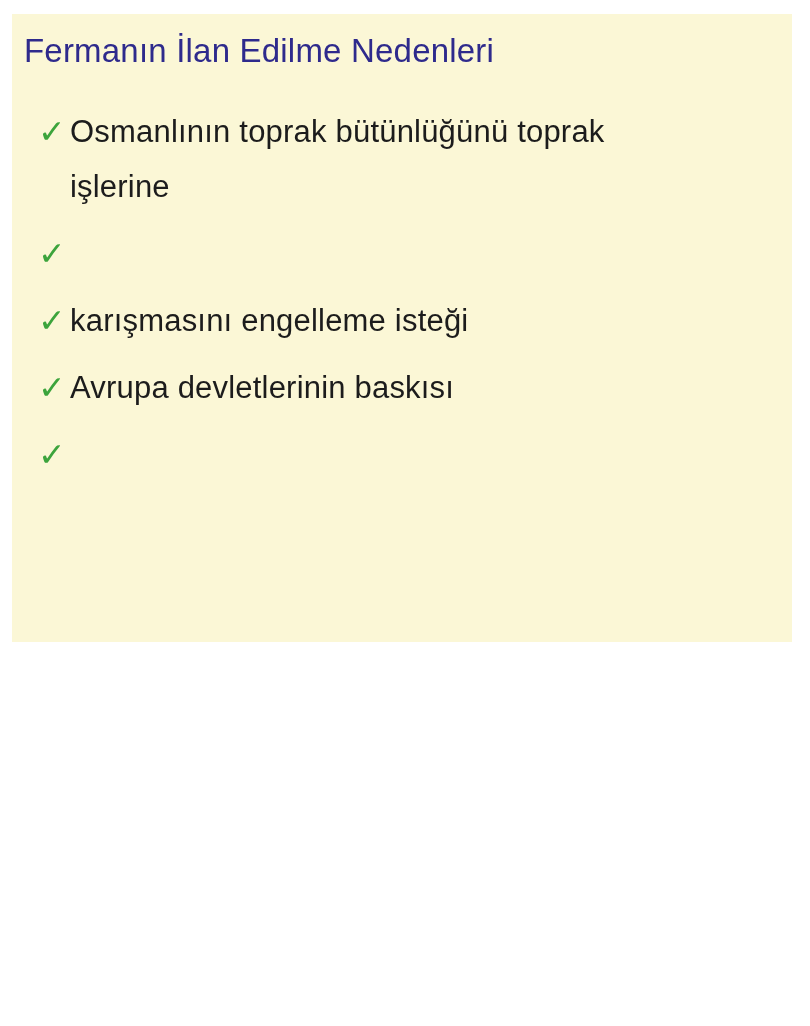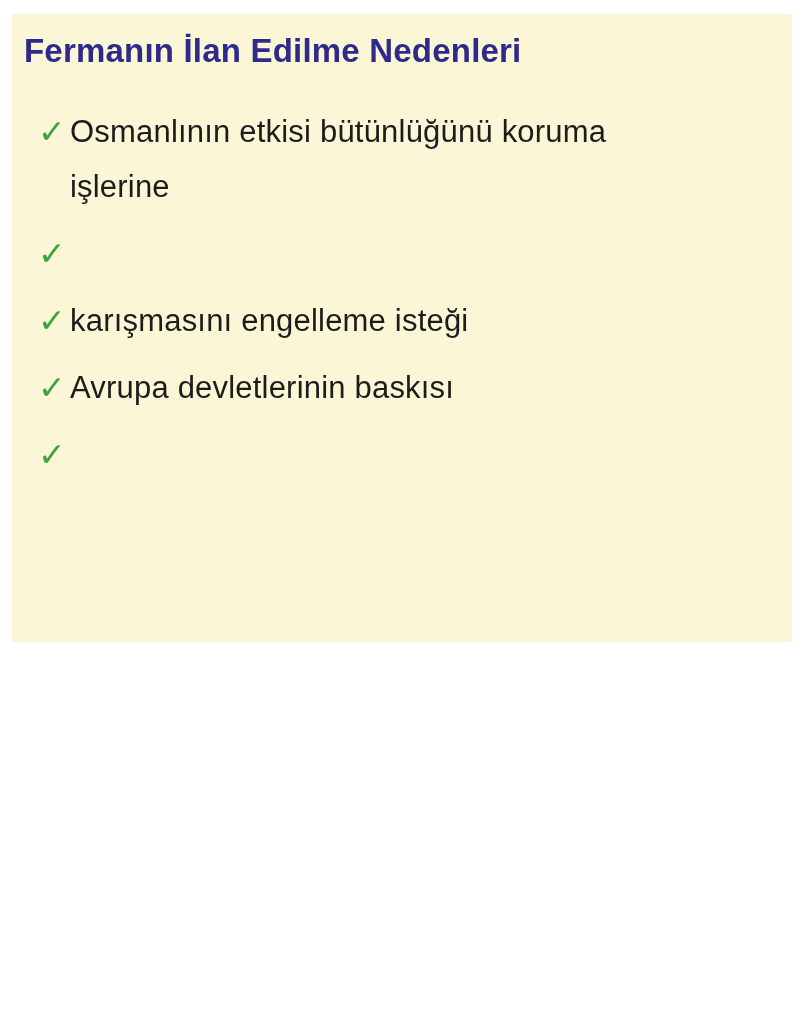--- a/index.html
+++ b/index.html
@@ -28,21 +28,21 @@
     top: 14px;
     width: 780px;
     height: 628px;
     background: var(--card-bg);
     padding: 16px 20px 0 12px;
   }
   .card-title {
     margin: 0;
     font-size: 33px;
     line-height: 42px;
-    font-weight: bold;
+    font-weight: normal;
     color: var(--title-color);
     letter-spacing: 0.2px;
   }
   .item-list {
     margin-top: 32px;
   }
   .item {
     display: flex;
     align-items: flex-start;
     margin-bottom: 12px;
@@ -68,21 +68,21 @@
 <body>
 
 <div class="card">
   <h1 class="card-title">Fermanın İlan Edilme Nedenleri</h1>
 
   <div class="item-list">
 
     <div class="item">
       <span class="check">✓</span>
       <span class="item-text">
-        <span class="line">Osmanlının etkisi bütünlüğünü koruma</span>
+        <span class="line">Osmanlının toprak bütünlüğünü toprak</span>
         <span class="line">işlerine</span>
       </span>
     </div>
 
     <div class="item">
       <span class="check">✓</span>
       <span class="item-text">
       </span>
     </div>
 

